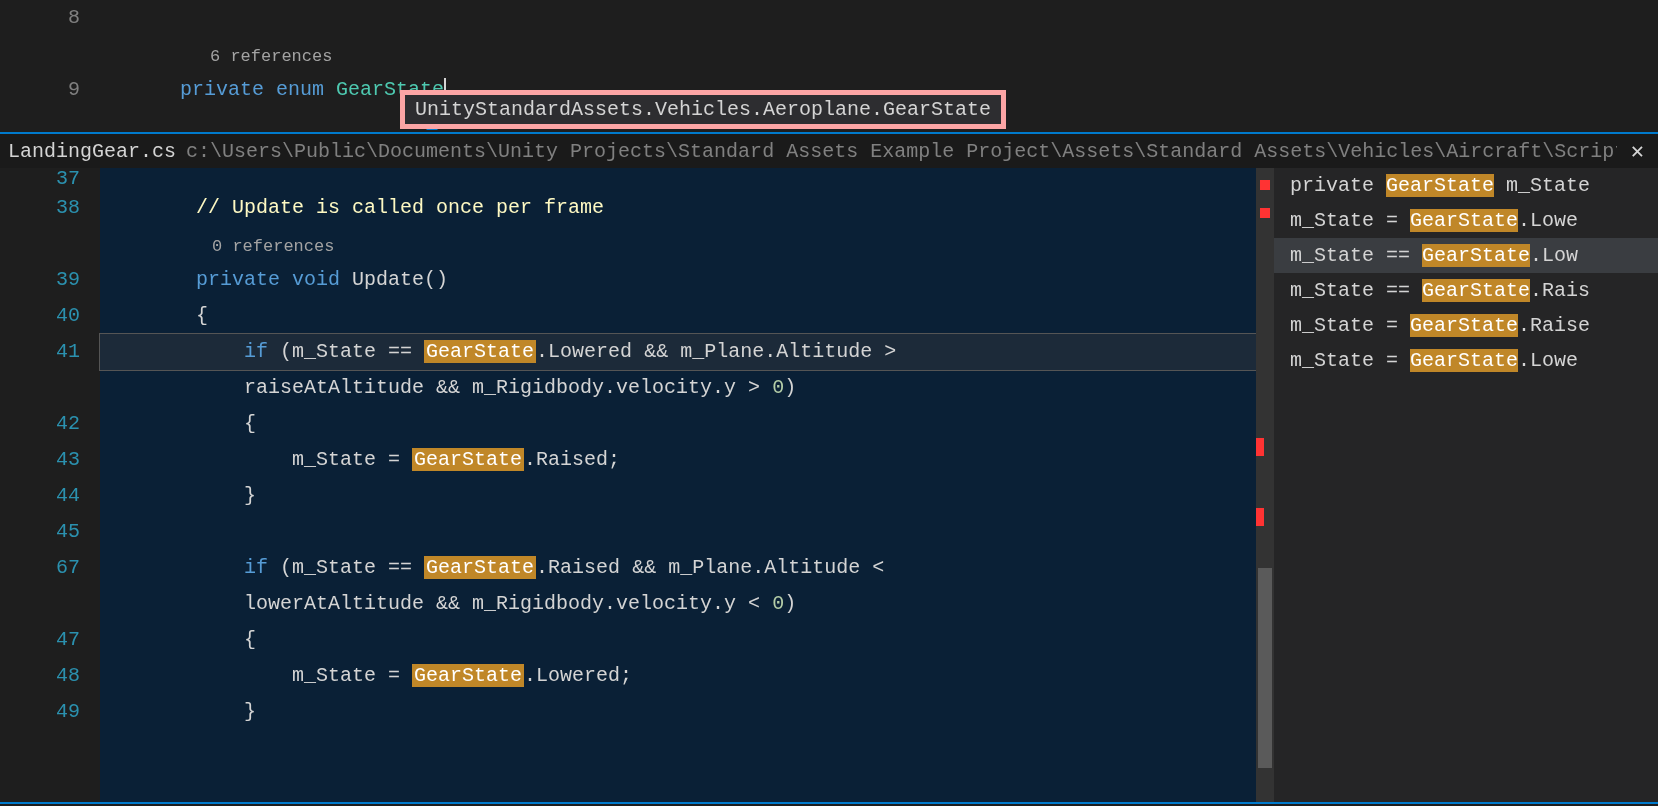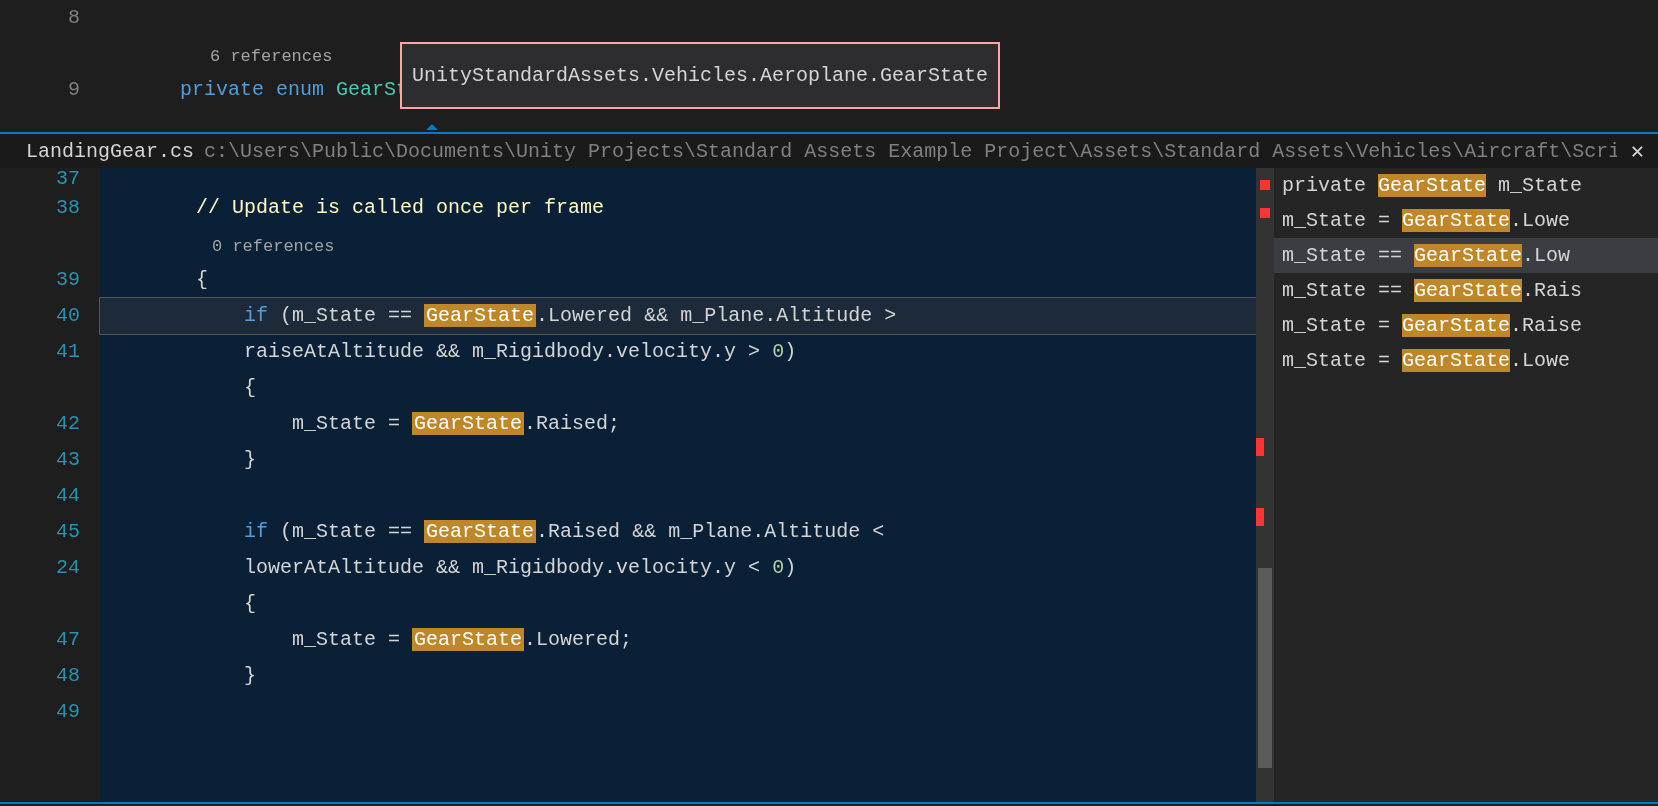--- a/index.html
+++ b/index.html
@@ -17,21 +17,21 @@
     height: 132px;
     background: #1e1e1e;
     position: relative;
   }
   .tab-bar {
     display: flex;
     align-items: center;
     background: #1a1a1a;
     height: 36px;
     border-top: 2px solid #007acc;
-    padding-left: 26px;
+    padding-left: 8px;
     position: relative;
   }
   .tab-bar .filename {
     color: #d4d4d4;
     font-size: 20px;
     margin-right: 10px;
   }
   .tab-bar .filepath {
     color: #808080;
     font-size: 20px;
@@ -105,25 +105,26 @@
     background: #c08728;
     color: #fff;
     padding: 0 2px;
   }
   .cursor {
     border-right: 2px solid #d4d4d4;
   }
   .tooltip-box {
     position: absolute;
     background: #2d2d30;
-    border: 2px solid #fca5a5;
-    color: #d4d4d4;
-    padding: 20px 10px;
+    border: 5px solid #fca5a5;
+    color: #d4d4d4;
+    padding: 3px 10px;
     font-size: 20px;
     z-index: 10;
+    margin-top: 48px;
   }
   .top-editor {
     position: relative;
     height: 130px;
     overflow: hidden;
   }
   .top-gutter {
     position: absolute;
     left: 0; top: 0; width: 100px; height:100%;
     text-align: right; padding-right: 20px;
@@ -162,21 +163,21 @@
     background:#5a5a5a;
   }
   .side-panel {
     flex:1;
     background: #252526;
     color: #d4d4d4;
     font-size: 20px;
     overflow: hidden;
   }
   .side-row {
-    padding: 6px 8px;
+    padding: 6px 16px;
     white-space: nowrap;
     overflow: hidden;
   }
   .side-row.selected {
     background: #3a3d41;
   }
   .side-hl {
     background: #c08728;
     color:#fff;
   }
@@ -214,30 +215,31 @@
       <div class="lineno">38</div>
       <div style="height:36px"></div>
       <div class="lineno">39</div>
       <div class="lineno">40</div>
       <div class="lineno">41</div>
       <div style="height:36px"></div>
       <div class="lineno">42</div>
       <div class="lineno">43</div>
       <div class="lineno">44</div>
       <div class="lineno">45</div>
-      <div class="lineno">24</div>
+      <div class="lineno">67</div>
       <div style="height:36px"></div>
       <div class="lineno">47</div>
       <div class="lineno">48</div>
       <div class="lineno">49</div>
     </div>
     <div class="code-content">
       <div class="code-line" style="height:22px"></div>
       <div class="code-line">        <span class="kw-comment">// Update is called once per frame</span></div>
       <div class="refinfo" style="padding-left:112px">0 references</div>
+      <div class="code-line">        <span class="kw-blue">private</span> <span class="kw-blue">void</span> <span>Update()</span></div>
       <div class="code-line">        <span>{</span></div>
       <div class="code-line current">            <span class="kw-blue">if</span><span> (m_State == </span><span class="hl">GearState</span><span>.Lowered &amp;&amp; m_Plane.Altitude &gt; </span></div>
       <div class="code-line">            <span>raiseAtAltitude &amp;&amp; m_Rigidbody.velocity.y &gt; </span><span class="kw-num">0</span><span>)</span></div>
       <div class="code-line">            <span>{</span></div>
       <div class="code-line">                <span>m_State = </span><span class="hl">GearState</span><span>.Raised;</span></div>
       <div class="code-line">            <span>}</span></div>
       <div class="code-line"></div>
       <div class="code-line">            <span class="kw-blue">if</span><span> (m_State == </span><span class="hl">GearState</span><span>.Raised &amp;&amp; m_Plane.Altitude &lt; </span></div>
       <div class="code-line">            <span>lowerAtAltitude &amp;&amp; m_Rigidbody.velocity.y &lt; </span><span class="kw-num">0</span><span>)</span></div>
       <div class="code-line">            <span>{</span></div>

